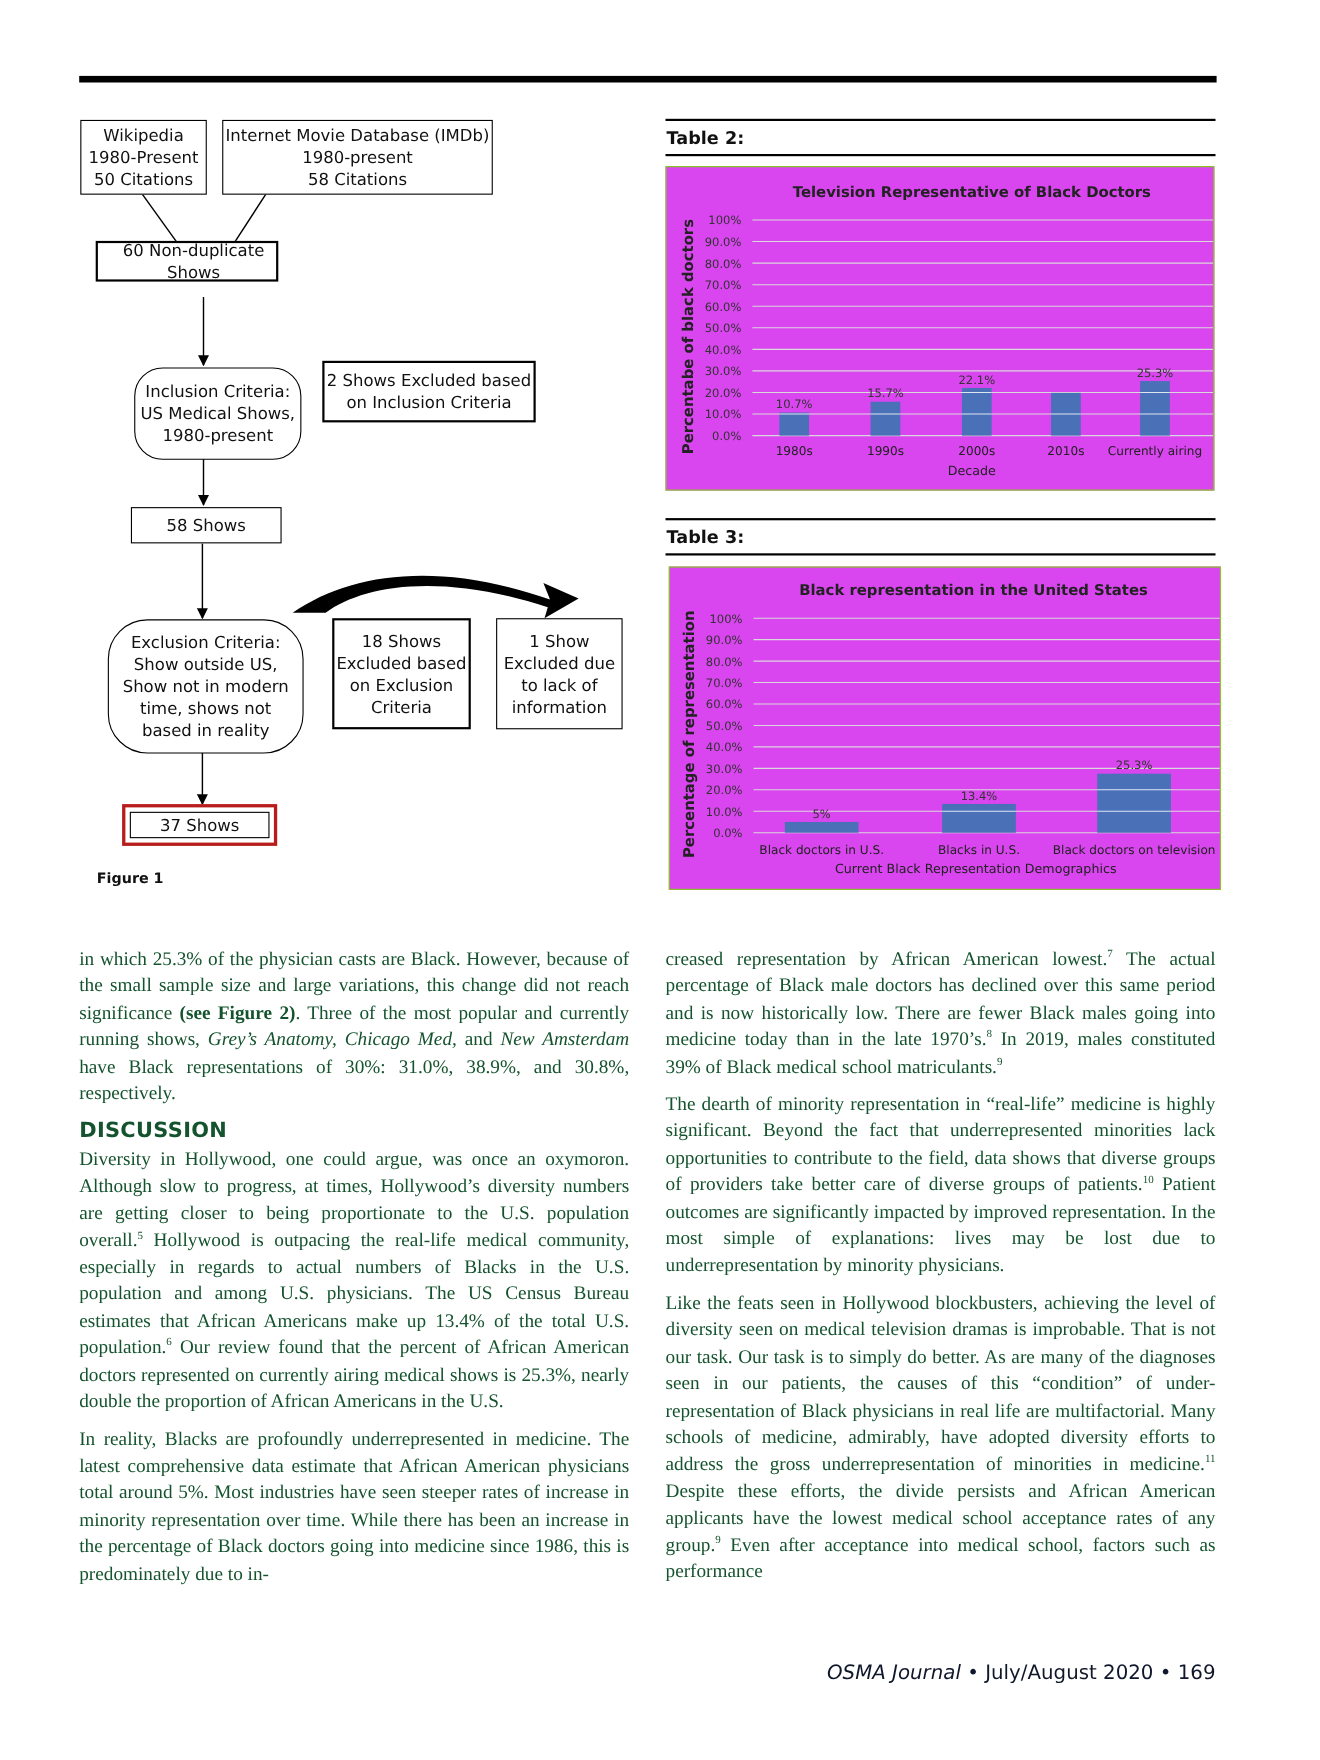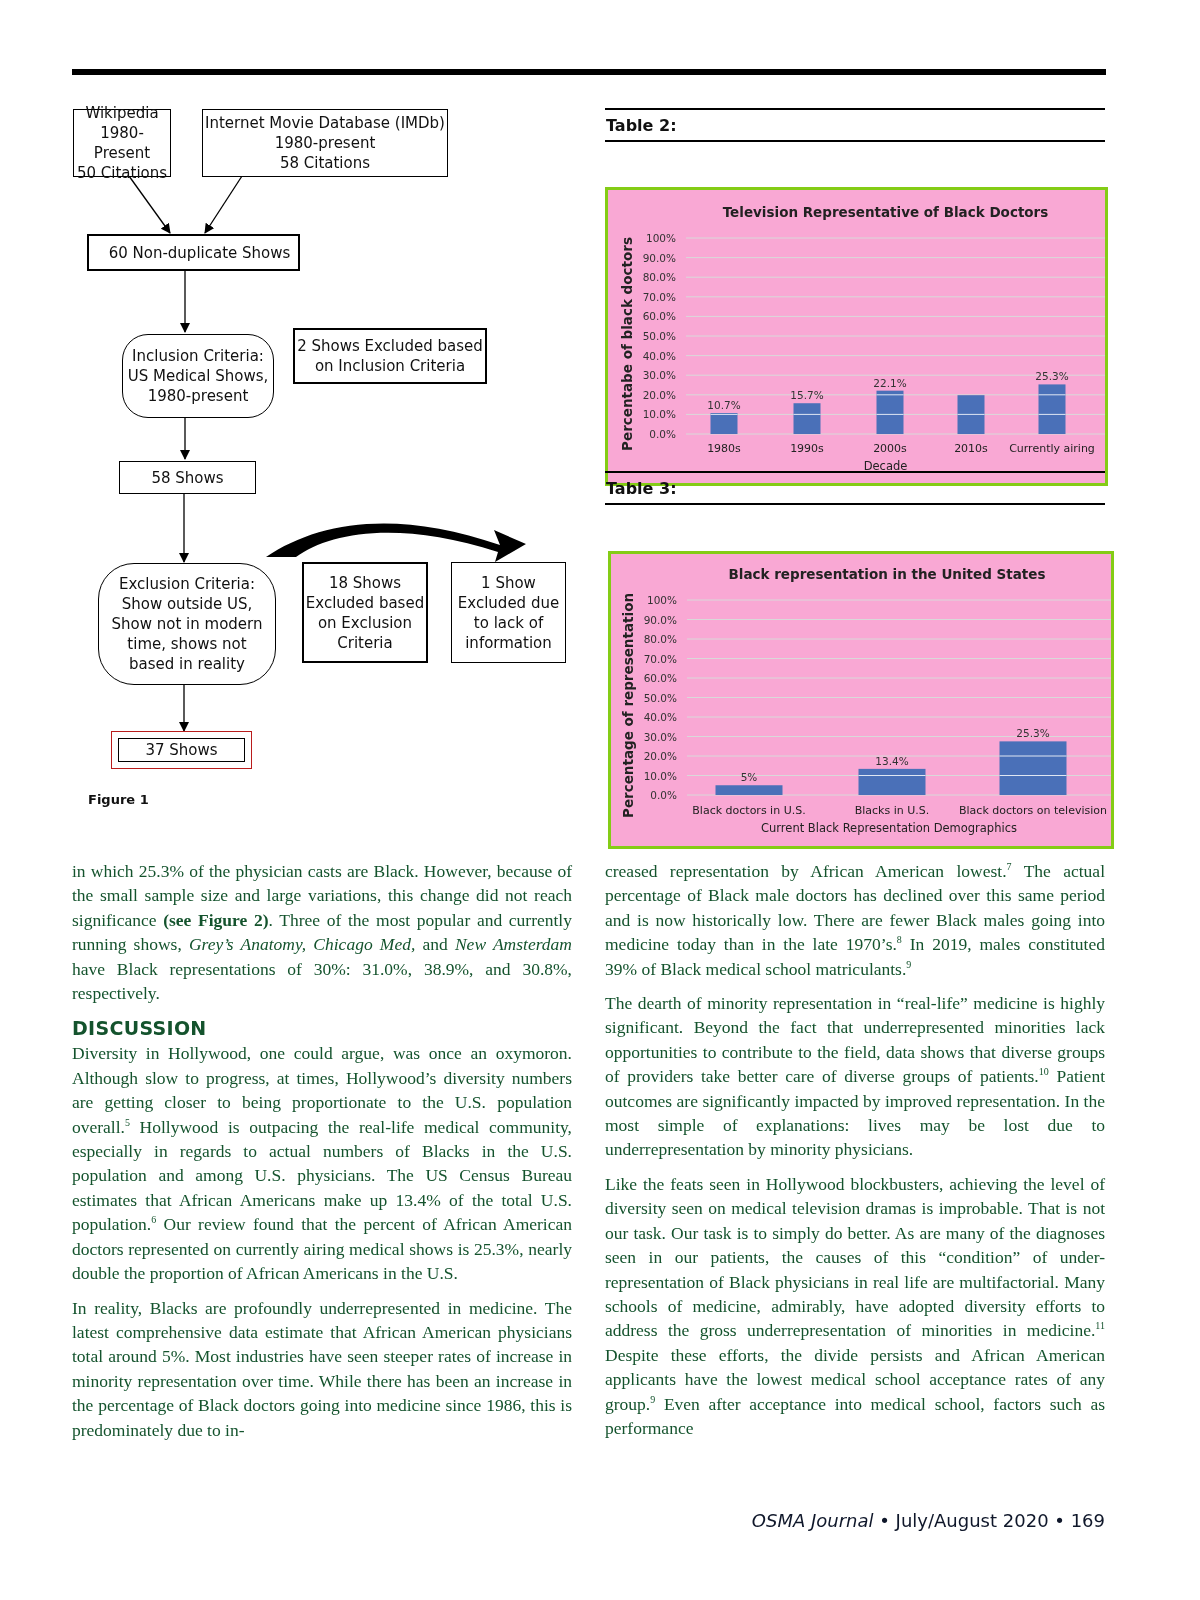--- a/index.html
+++ b/index.html
@@ -4,27 +4,27 @@
 <style>
   html, body { margin: 0; padding: 0; background: #ffffff; }
   body { width: 1200px; height: 1600px; position: relative; overflow: hidden; color: #111; }
   #top-rule { position: absolute; left: 72px; top: 69px; width: 1034px; height: 6px; background: #000; }
 
   
   #flowchart { position: absolute; left: 60px; top: 100px; width: 540px; height: 700px; }
   .fc-box { position: absolute; border: 1.5px solid #000; background: #fff; display: flex; align-items: center; justify-content: center; text-align: center; font-size: 15px; line-height: 20px; font-family: "DejaVu Sans", sans-serif; color: #111; box-sizing: border-box; white-space: pre-line; }
   .fc-box.thick { border-width: 2.5px; }
   .fc-box.rounded { border-radius: 26px; border-width: 1.5px; }
-  .fc-box.final { border: 1px solid #b91c1c; outline: 1px solid #000; outline-offset: -8px; }
+  .fc-box.final { border: 3px solid #b91c1c; outline: 1px solid #000; outline-offset: -8px; }
   #fc-svg { position: absolute; left: 0; top: 0; width: 540px; height: 700px; }
   #figure-caption { position: absolute; left: 88px; top: 792px; font-size: 13px; font-weight: bold; font-family: "DejaVu Sans", sans-serif; }
 
   
   .tbl-header { position: absolute; left: 605px; width: 500px; border-top: 2px solid #000; border-bottom: 2.5px solid #000; height: 34px; box-sizing: border-box; font-family: "DejaVu Sans", sans-serif; font-weight: bold; font-size: 16px; padding-left: 1px; display: flex; align-items: center; }
-  .chart-frame { position: absolute; border: 3px solid #84cc16; background: #f9a8d4; margin-top: 36px; }
+  .chart-frame { position: absolute; border: 1px solid #84cc16; background: #d946ef; }
   .chart-frame svg { width: 100%; height: 100%; display: block; }
 
   
   .col { position: absolute; width: 500px; font-family: "Liberation Serif", serif; font-size: 17.5px; line-height: 24.4px; text-align: justify; color: #14532d; }
   .col p { margin: 0 0 10px 0; }
   .col h2 { margin: 6px 0 0 0; font-family: "DejaVu Sans", sans-serif; font-size: 19px; font-weight: bold; letter-spacing: 0.3px; line-height: 26px; }
   sup { font-size: 10px; line-height: 0; }
   #footer { position: absolute; right: 95px; top: 1510px; font-family: "DejaVu Sans", sans-serif; font-size: 18px; color: #0f172a; }
   #footer i { font-style: italic; }
 </style>
@@ -45,27 +45,27 @@
     <line x1="125" y1="170" x2="125" y2="232" stroke="#000" stroke-width="1.3" marker-end="url(#ah)"></line>
     <line x1="263" y1="268" x2="293" y2="268" stroke="#000" stroke-width="1.3" marker-end="url(#ah)"></line>
     <line x1="125" y1="302" x2="125" y2="359" stroke="#000" stroke-width="1.3" marker-end="url(#ah)"></line>
     <line x1="124" y1="394" x2="124" y2="462" stroke="#000" stroke-width="1.3" marker-end="url(#ah)"></line>
     <line x1="276" y1="509" x2="301" y2="509" stroke="#000" stroke-width="1.3" marker-end="url(#ah)"></line>
     <line x1="426" y1="509" x2="451" y2="509" stroke="#000" stroke-width="1.3" marker-end="url(#ah)"></line>
     <line x1="124" y1="584" x2="124" y2="631" stroke="#000" stroke-width="1.3" marker-end="url(#ah)"></line>
     <path d="M206,457 C260,420 340,410 440,445 L434,430 L466,444 L435,462 L438,452 C340,420 270,432 236,457 Z" fill="#000"></path>
   </svg>
 
-  <div class="fc-box" style="left:13px;top:9px;width:98px;height:68px;">Wikipedia
+  <div class="fc-box" style="left:13px;top:9px;width:115px;height:68px;">Wikipedia
 1980-Present
 50 Citations</div>
   <div class="fc-box" style="left:142px;top:9px;width:246px;height:68px;">Internet Movie Database (IMDb)
 1980-present
 58 Citations</div>
-  <div class="fc-box thick" style="left:27px;top:134px;width:213px;height:37px;padding-left:12px;">60 Non-duplicate Shows</div>
+  <div class="fc-box thick" style="left:27px;top:119px;width:166px;height:37px;padding-left:12px;">60 Non-duplicate Shows</div>
   <div class="fc-box rounded" style="left:62px;top:234px;width:152px;height:84px;">Inclusion Criteria:
 US Medical Shows,
 1980-present</div>
   <div class="fc-box thick" style="left:233px;top:228px;width:194px;height:56px;">2 Shows Excluded based
 on Inclusion Criteria</div>
   <div class="fc-box" style="left:59px;top:361px;width:137px;height:33px;">58 Shows</div>
   <div class="fc-box rounded" style="left:38px;top:463px;width:178px;height:122px;border-radius:36px;">Exclusion Criteria:
 Show outside US,
 Show not in modern
 time, shows not

